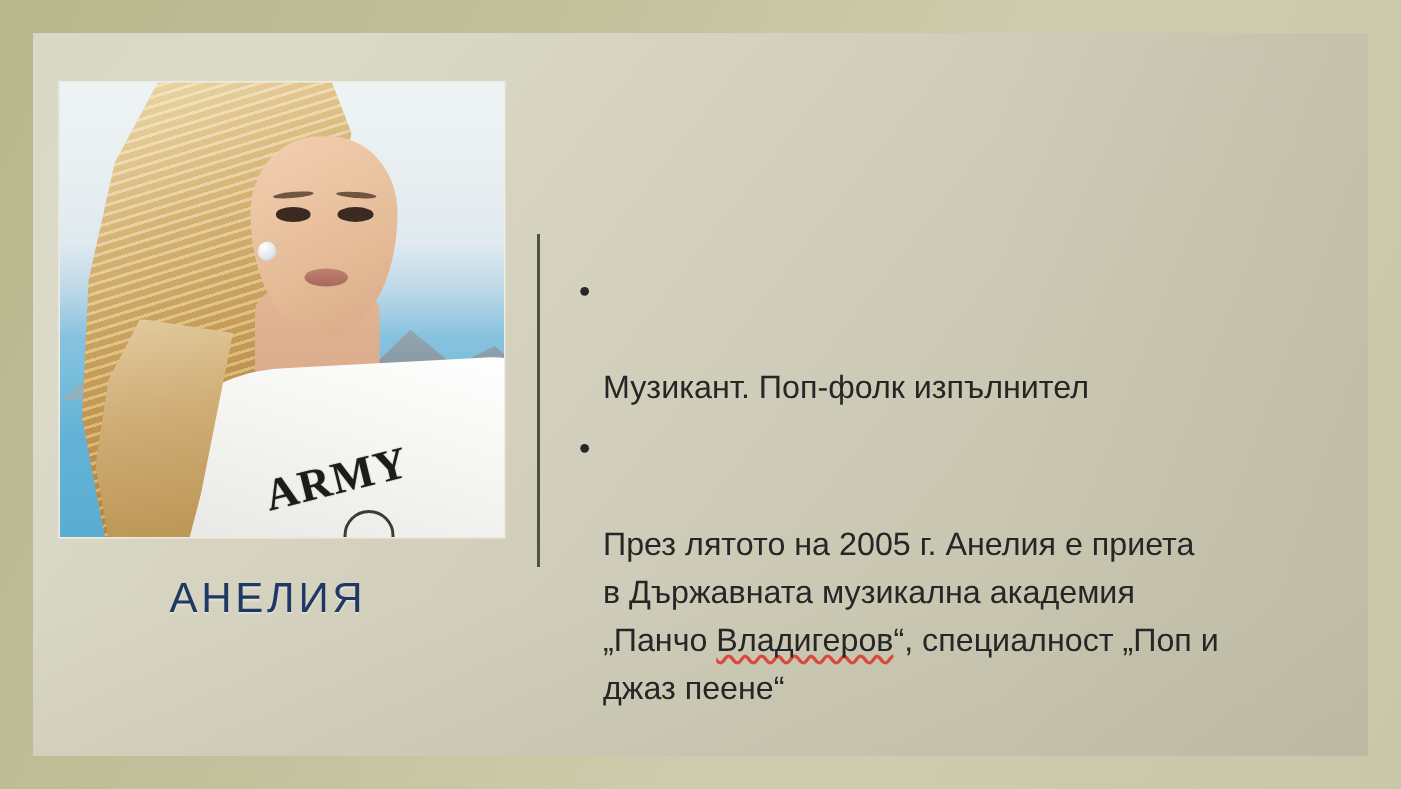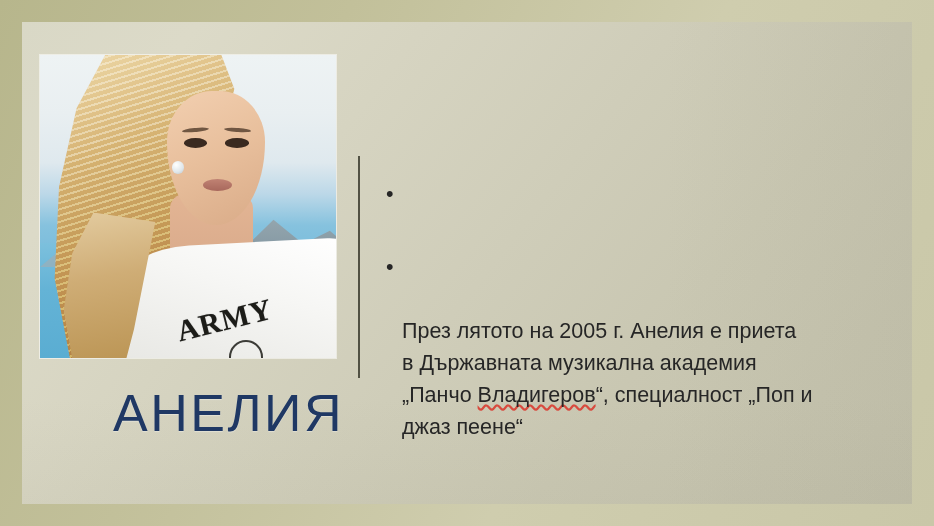--- a/index.html
+++ b/index.html
@@ -268,21 +268,21 @@
     text-decoration: underline wavy #d84a3e;
     text-decoration-skip-ink: none;
     text-underline-offset: 2px;
   }
 
   
   .title {
     position: absolute;
     left: 113px;
     top: 383px;
-    font-size: 52px;
+    font-size: 28px;
     letter-spacing: 2.5px;
     color: #1f3864;
     font-weight: 400;
     text-shadow: 0 1px 1px rgba(255,255,255,0.35);
   }
 </style>
 </head>
 <body>
 
 <div class="slide">
@@ -312,20 +312,21 @@
       <div class="ph-armytext">ARMY</div>
       <div class="ph-badge"></div>
     </div>
   </div>
 
   <div class="divider"></div>
 
   <div class="bullets">
     <div class="bullet">
       <span class="dot">•</span>
+      <span>Музикант. Поп-фолк изпълнител</span>
     </div>
     <div class="bullet">
       <span class="dot">•</span>
       <span>През лятото на 2005 г. Анелия е приета
 в Държавната музикална академия
 „Панчо </span><span class="misspelled">Владигеров</span><span>“, специалност „Поп и
 джаз пеене“</span>
     </div>
   </div>
 

